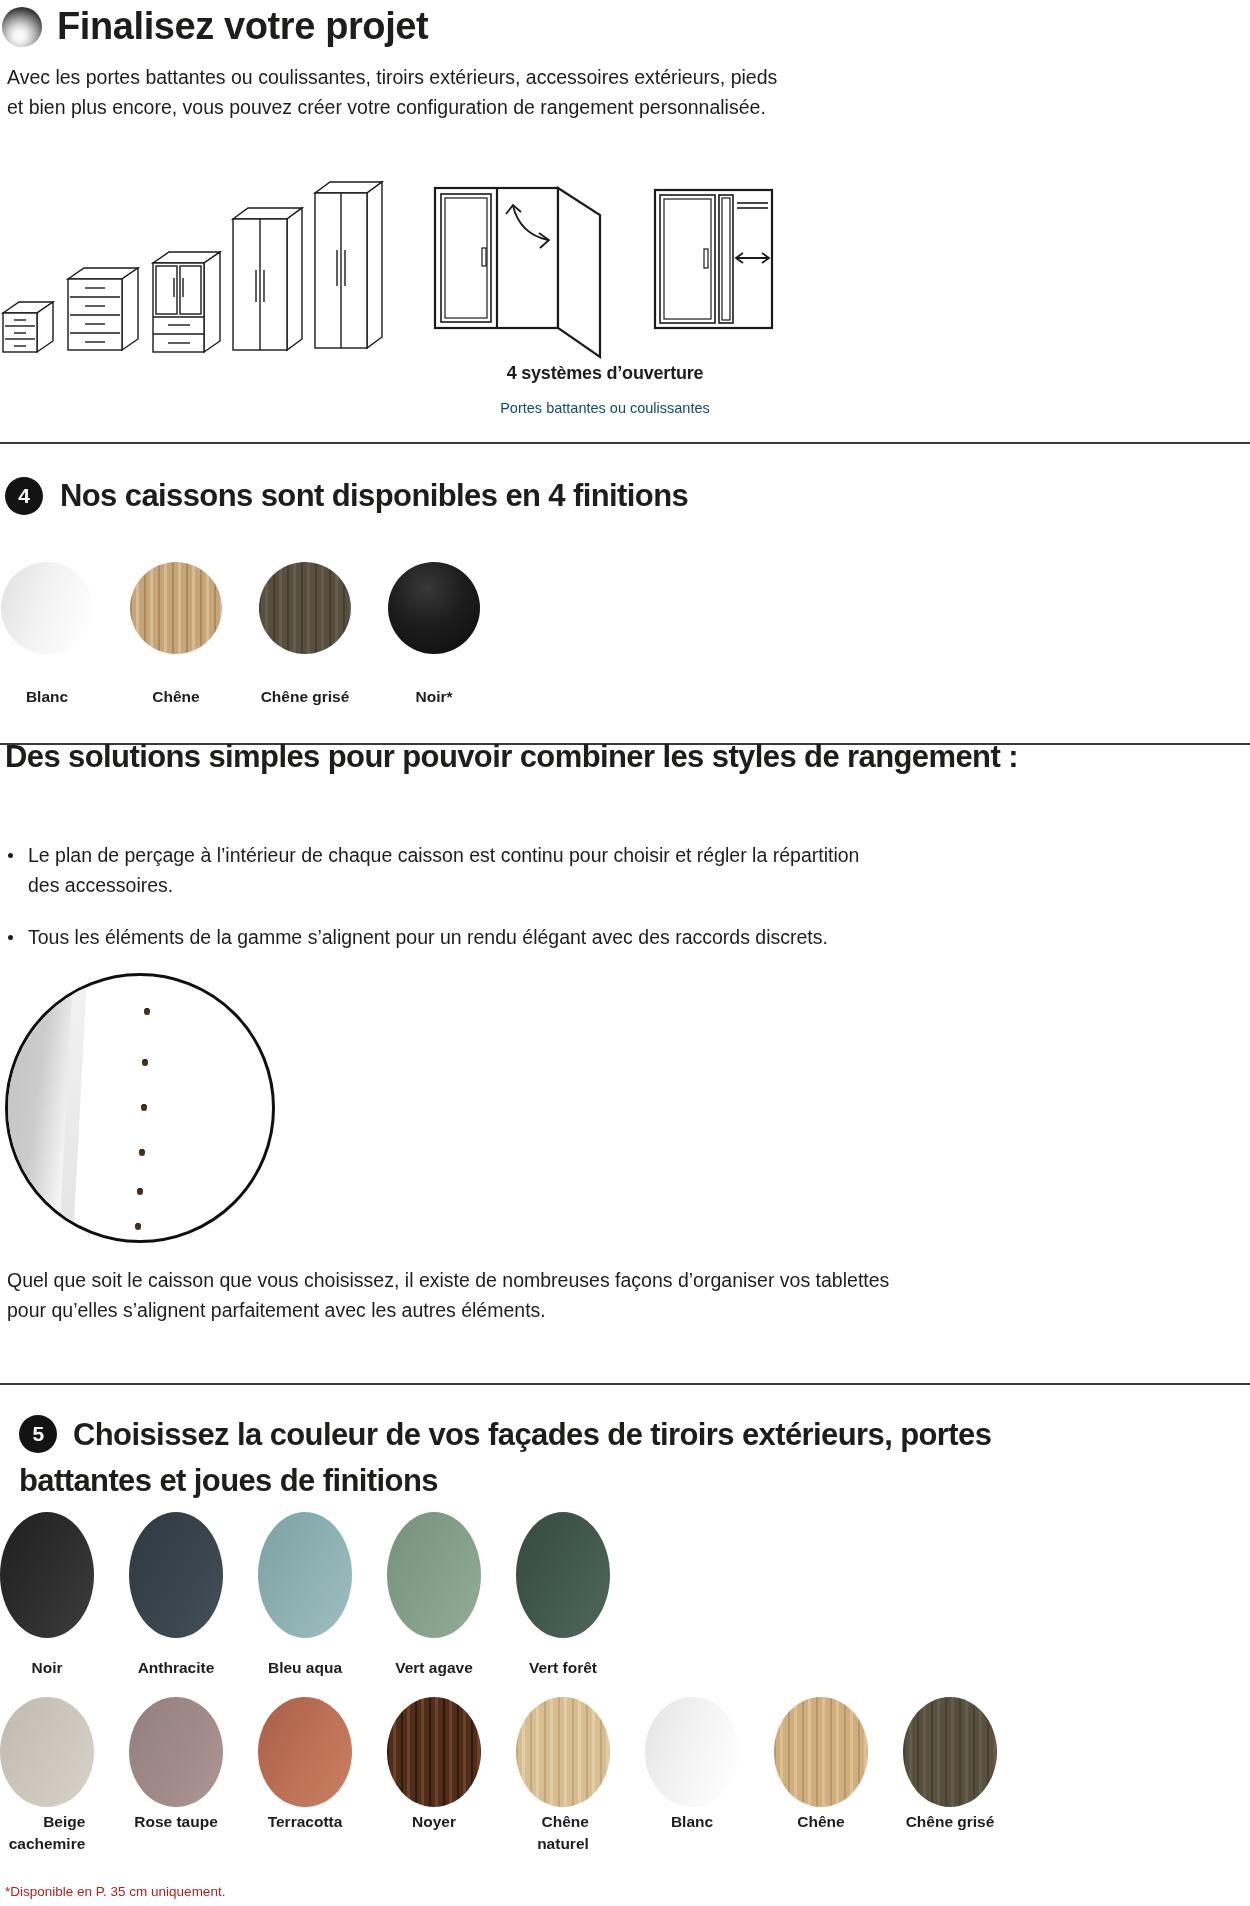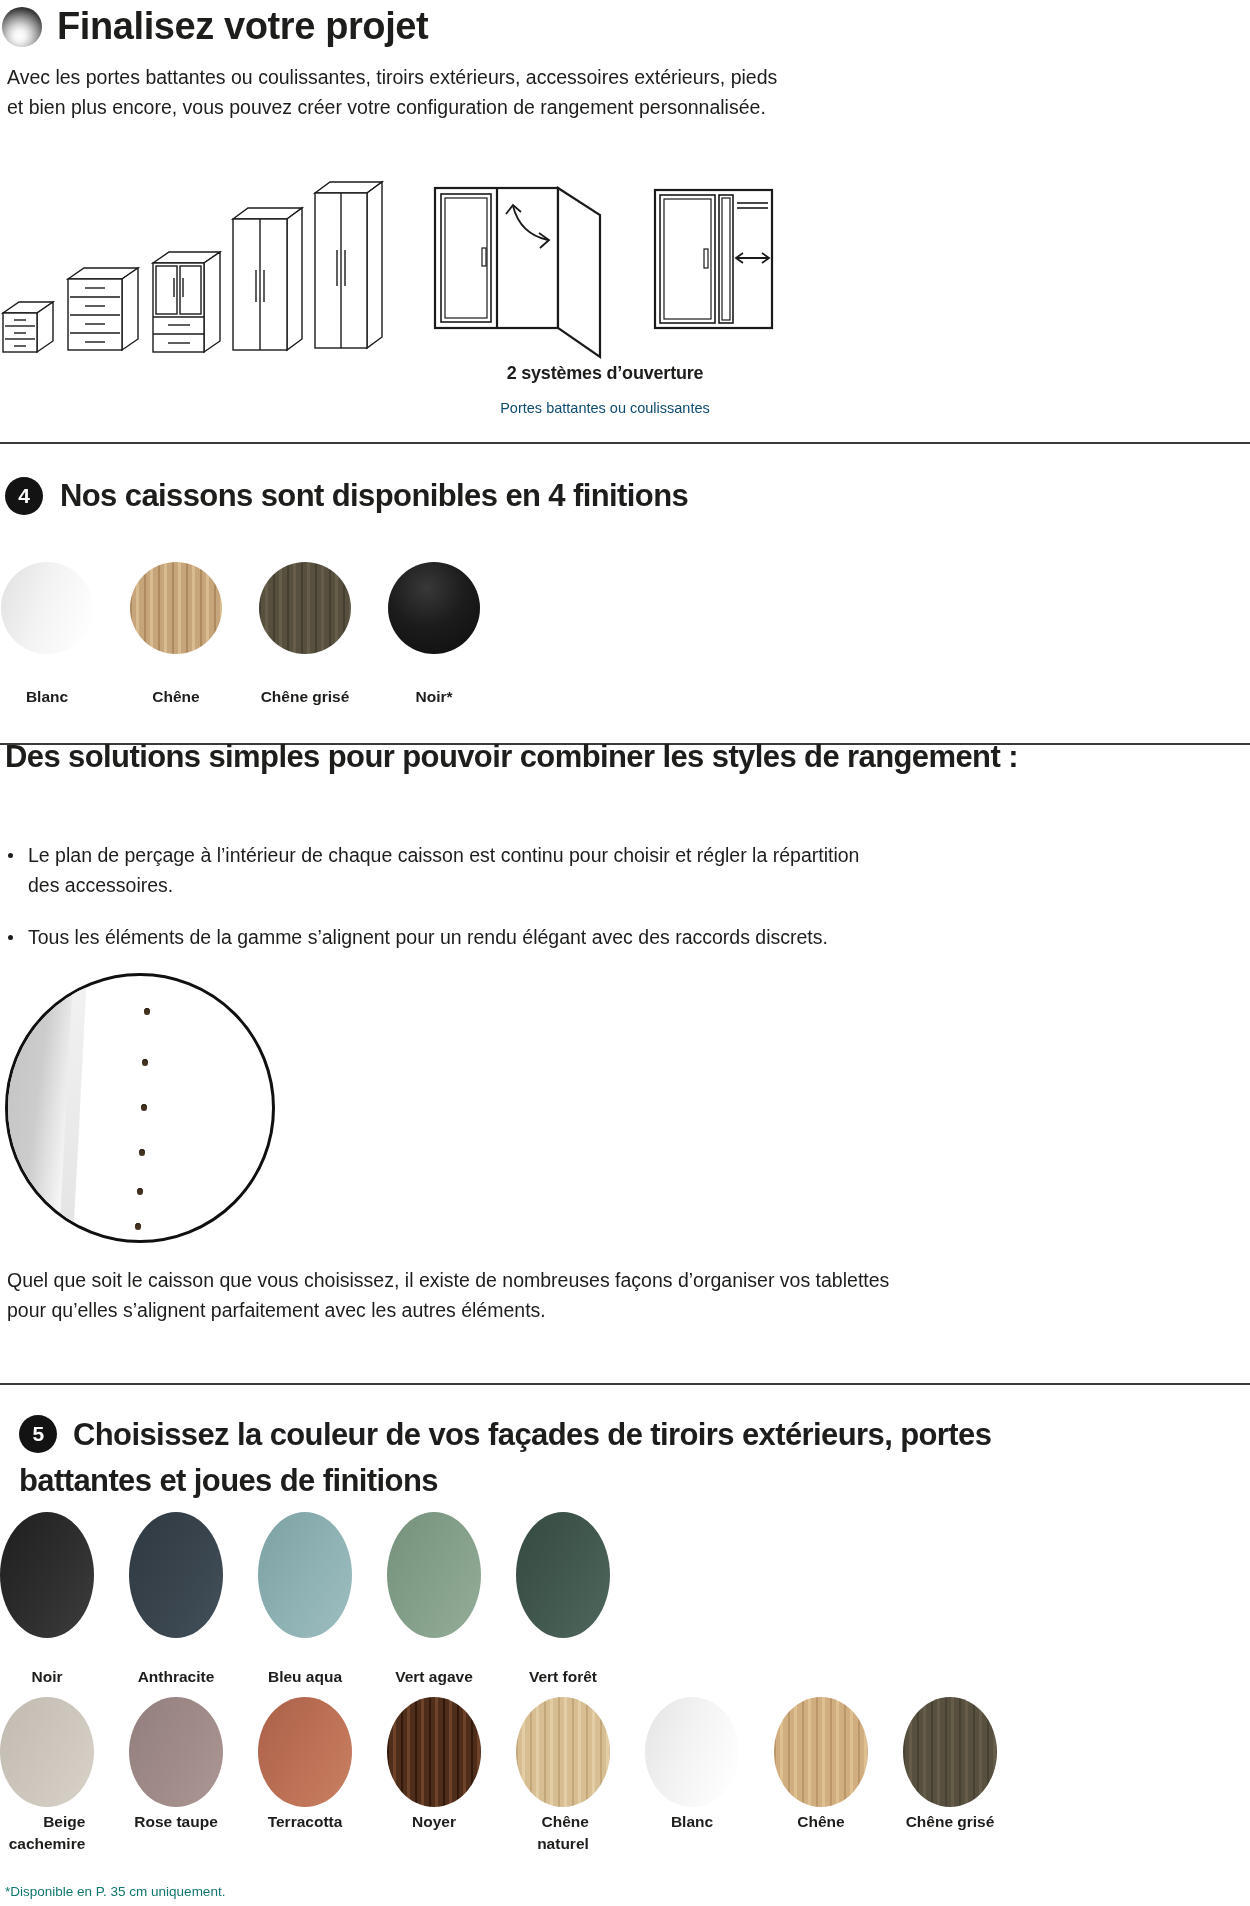--- a/index.html
+++ b/index.html
@@ -37,21 +37,21 @@
   .sec-heading { font-size:31px; font-weight:bold; letter-spacing:-0.6px; white-space:nowrap; }
 
   .swatch-row { display:flex; gap:35px; }
   .swatch-col { width:94px; display:flex; flex-direction:column; align-items:center; flex:none; }
   .swatch-label {
     font-size:15.5px; font-weight:bold; text-align:right; white-space:pre; line-height:22px;
   }
   .finish-row .swatch { width:92px; height:92px; border-radius:50%; }
   .finish-row .swatch-label { margin-top:32px; }
   .row1 .swatch { width:94px; height:126px; border-radius:50%; }
-  .row1 .swatch-label { margin-top:28px; }
+  .row1 .swatch-label { margin-top:19px; }
   .row2 .swatch { width:94px; height:110px; border-radius:50%; }
   .row2 .swatch-label { margin-top:4px; }
 
   .solutions-heading { left:5px; top:739px; font-size:31px; font-weight:bold; letter-spacing:-0.6px; }
   .bullets { left:8px; top:840px; width:1040px; font-size:19.5px; line-height:30px; }
   .bullet-item { display:flex; gap:15px; }
   .bullet-item + .bullet-item { margin-top:22px; }
   .bullet-dot { width:5px; height:5px; border-radius:50%; background:#1d1d1b; margin-top:13px; flex:none; }
   .bullet-text { white-space:pre-line; }
 
@@ -67,21 +67,21 @@
   .hole { position:absolute; width:6px; height:7px; border-radius:50%; background:#43321f; box-shadow:inset 0 1px 1px #2a1c0e; }
 
   .note { left:7px; top:1265px; width:1060px; font-size:19.5px; line-height:30px; white-space:pre-line; }
 
   .s5-heading {
     left:19px; top:1412px; width:1170px; font-size:31px; font-weight:bold;
     letter-spacing:-0.6px; line-height:46px; white-space:pre-line;
   }
   .s5-heading .badge { vertical-align:middle; margin-right:16px; margin-top:-6px; }
 
-  .footnote { left:5px; top:1884px; font-size:13.5px; color:#0f766e; }
+  .footnote { left:5px; top:1884px; font-size:13.5px; color:#b91c1c; }
 
   svg .ln { stroke:#1a1a1a; fill:none; }
   svg .fw { stroke:#1a1a1a; fill:#ffffff; }
 </style>
 </head>
 <body>
 
 <div class="page-header">
   <div class="sphere"></div>
   <div class="page-title">Finalisez votre projet</div>
@@ -171,21 +171,21 @@
     <line class="ln" x1="737" y1="53" x2="768" y2="53" stroke-width="1.6"></line>
     <line class="ln" x1="737" y1="58" x2="768" y2="58" stroke-width="1.6"></line>
     <line class="ln" x1="736" y1="108" x2="769" y2="108" stroke-width="1.8"></line>
     <polyline class="ln" points="743,103 736,108 743,113" stroke-width="1.8"></polyline>
     <polyline class="ln" points="762,103 769,108 762,113" stroke-width="1.8"></polyline>
   </g>
 </svg>
 </div>
 
 <div class="abs open-caption">
-  <div class="cap-title">2 systèmes d’ouverture</div>
+  <div class="cap-title">4 systèmes d’ouverture</div>
   <div class="cap-sub">Portes battantes ou coulissantes</div>
 </div>
 
 <div class="abs divider" style="top:442px"></div>
 
 <div class="abs sec-header" style="left:5px; top:477px;">
   <span class="badge">4</span>
   <span class="sec-heading">Nos caissons sont disponibles en 4 finitions</span>
 </div>
 

